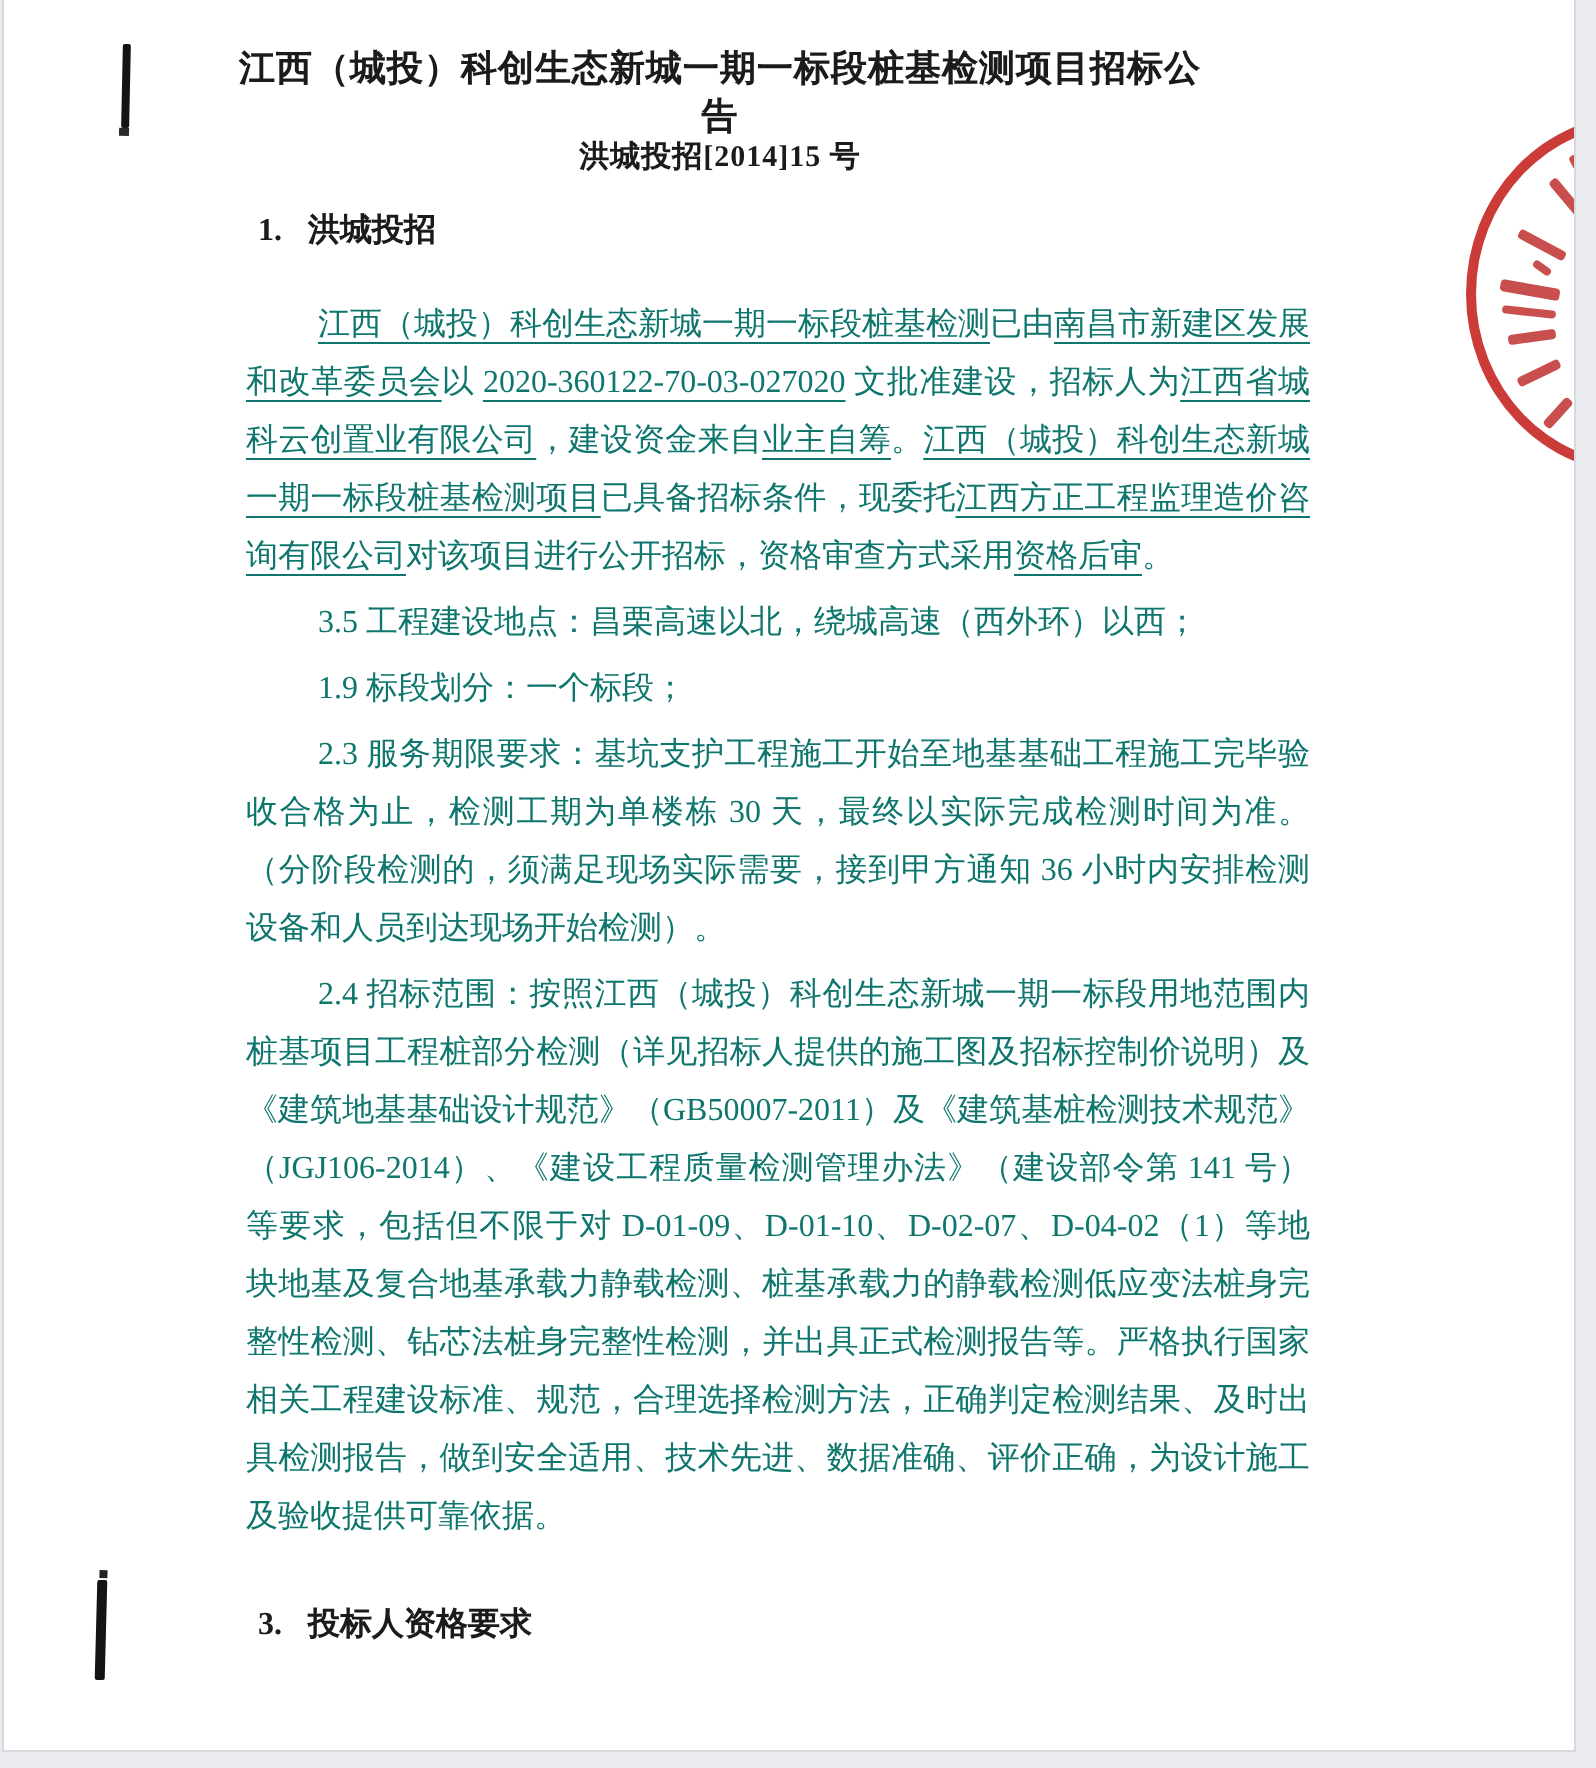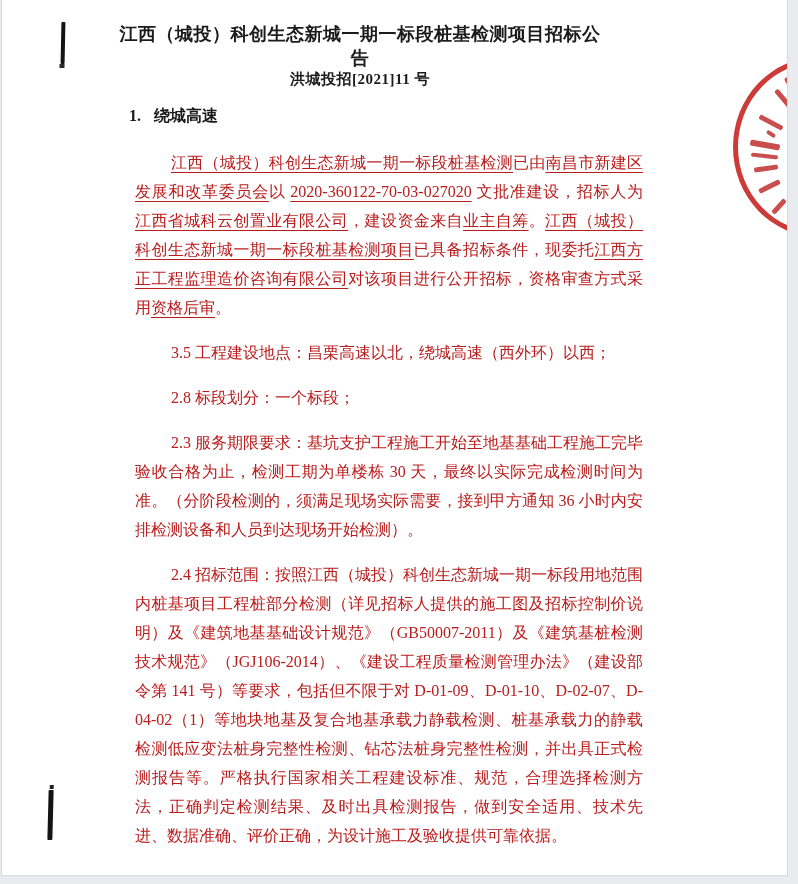--- a/index.html
+++ b/index.html
@@ -26,22 +26,22 @@
     text-align:center;font-size:15px;font-weight:bold;line-height:19px;
     padding-right:58px;letter-spacing:.5px;
   }
   .sec-h{
     font-size:16px;font-weight:bold;line-height:29px;
     margin:12px 0 8px;padding-left:10px;
   }
   .sec-h .sec-no{display:inline-block;margin-right:13px;}
   .sec-h.sec-3{margin-top:25px;}
   .para{
-    margin:16px;font-size:16px;line-height:29px;text-align:justify;
-    text-indent:36px;color:#b91c1c;
+    margin:4px;font-size:16px;line-height:29px;text-align:justify;
+    text-indent:36px;color:#0f766e;
   }
   .para.first-body{margin-top:18px;}
   .u{
     text-decoration:underline;
     text-underline-offset:4px;
     text-decoration-thickness:1px;
   }
   
   .mark{position:absolute;background:#141414;border-radius:1px;}
   .mark-top{left:59px;top:22px;width:4px;height:42px;transform:rotate(1.2deg);}
@@ -80,25 +80,25 @@
     <span class="sk sk4"></span>
       <span class="sk sk5"></span>
       <span class="sk sk6"></span>
     <span class="sk sk7"></span>
       <span class="sk sk8"></span>
       <span class="sk sk9"></span>
   </div>
 
   <div class="content">
     <div class="title">江西（城投）科创生态新城一期一标段桩基检测项目招标公告</div>
-    <div class="docnum">洪城投招[2021]11 号</div>
+    <div class="docnum">洪城投招[2014]15 号</div>
     <div id="doc-body">
-        <div class="sec-h sec-1"><span class="sec-no">1.</span><span>绕城高速</span></div>
+        <div class="sec-h sec-1"><span class="sec-no">1.</span><span>洪城投招</span></div>
         <p class="para first-body"><span class="u">江西（城投）科创生态新城一期一标段桩基检测</span><span>已由</span><span class="u">南昌市新建区发展和改革委员会</span><span>以 </span><span class="u">2020-360122-70-03-027020</span><span> 文批准建设，招标人为</span><span class="u">江西省城科云创置业有限公司</span><span>，建设资金来自</span><span class="u">业主自筹</span><span>。</span><span class="u">江西（城投）科创生态新城一期一标段桩基检测项目</span><span>已具备招标条件，现委托</span><span class="u">江西方正工程监理造价咨询有限公司</span><span>对该项目进行公开招标，资格审查方式采用</span><span class="u">资格后审</span><span>。</span></p>
         <p class="para"><span>3.5 工程建设地点：昌栗高速以北，绕城高速（西外环）以西；</span></p>
-        <p class="para"><span>2.8 标段划分：一个标段；</span></p>
+        <p class="para"><span>1.9 标段划分：一个标段；</span></p>
         <p class="para"><span>2.3 服务期限要求：基坑支护工程施工开始至地基基础工程施工完毕验收合格为止，检测工期为单楼栋 30 天，最终以实际完成检测时间为准。（分阶段检测的，须满足现场实际需要，接到甲方通知 36 小时内安排检测设备和人员到达现场开始检测）。</span></p>
         <p class="para"><span>2.4 招标范围：按照江西（城投）科创生态新城一期一标段用地范围内桩基项目工程桩部分检测（详见招标人提供的施工图及招标控制价说明）及《建筑地基基础设计规范》（GB50007-2011）及《建筑基桩检测技术规范》（JGJ106-2014）、《建设工程质量检测管理办法》（建设部令第 141 号）等要求，包括但不限于对 D-01-09、D-01-10、D-02-07、D-04-02（1）等地块地基及复合地基承载力静载检测、桩基承载力的静载检测低应变法桩身完整性检测、钻芯法桩身完整性检测，并出具正式检测报告等。严格执行国家相关工程建设标准、规范，合理选择检测方法，正确判定检测结果、及时出具检测报告，做到安全适用、技术先进、数据准确、评价正确，为设计施工及验收提供可靠依据。</span></p>
         <div class="sec-h sec-3"><span class="sec-no">3.</span><span>投标人资格要求</span></div>
       </div>
   </div>
 
 </div>
 
 </body></html>

